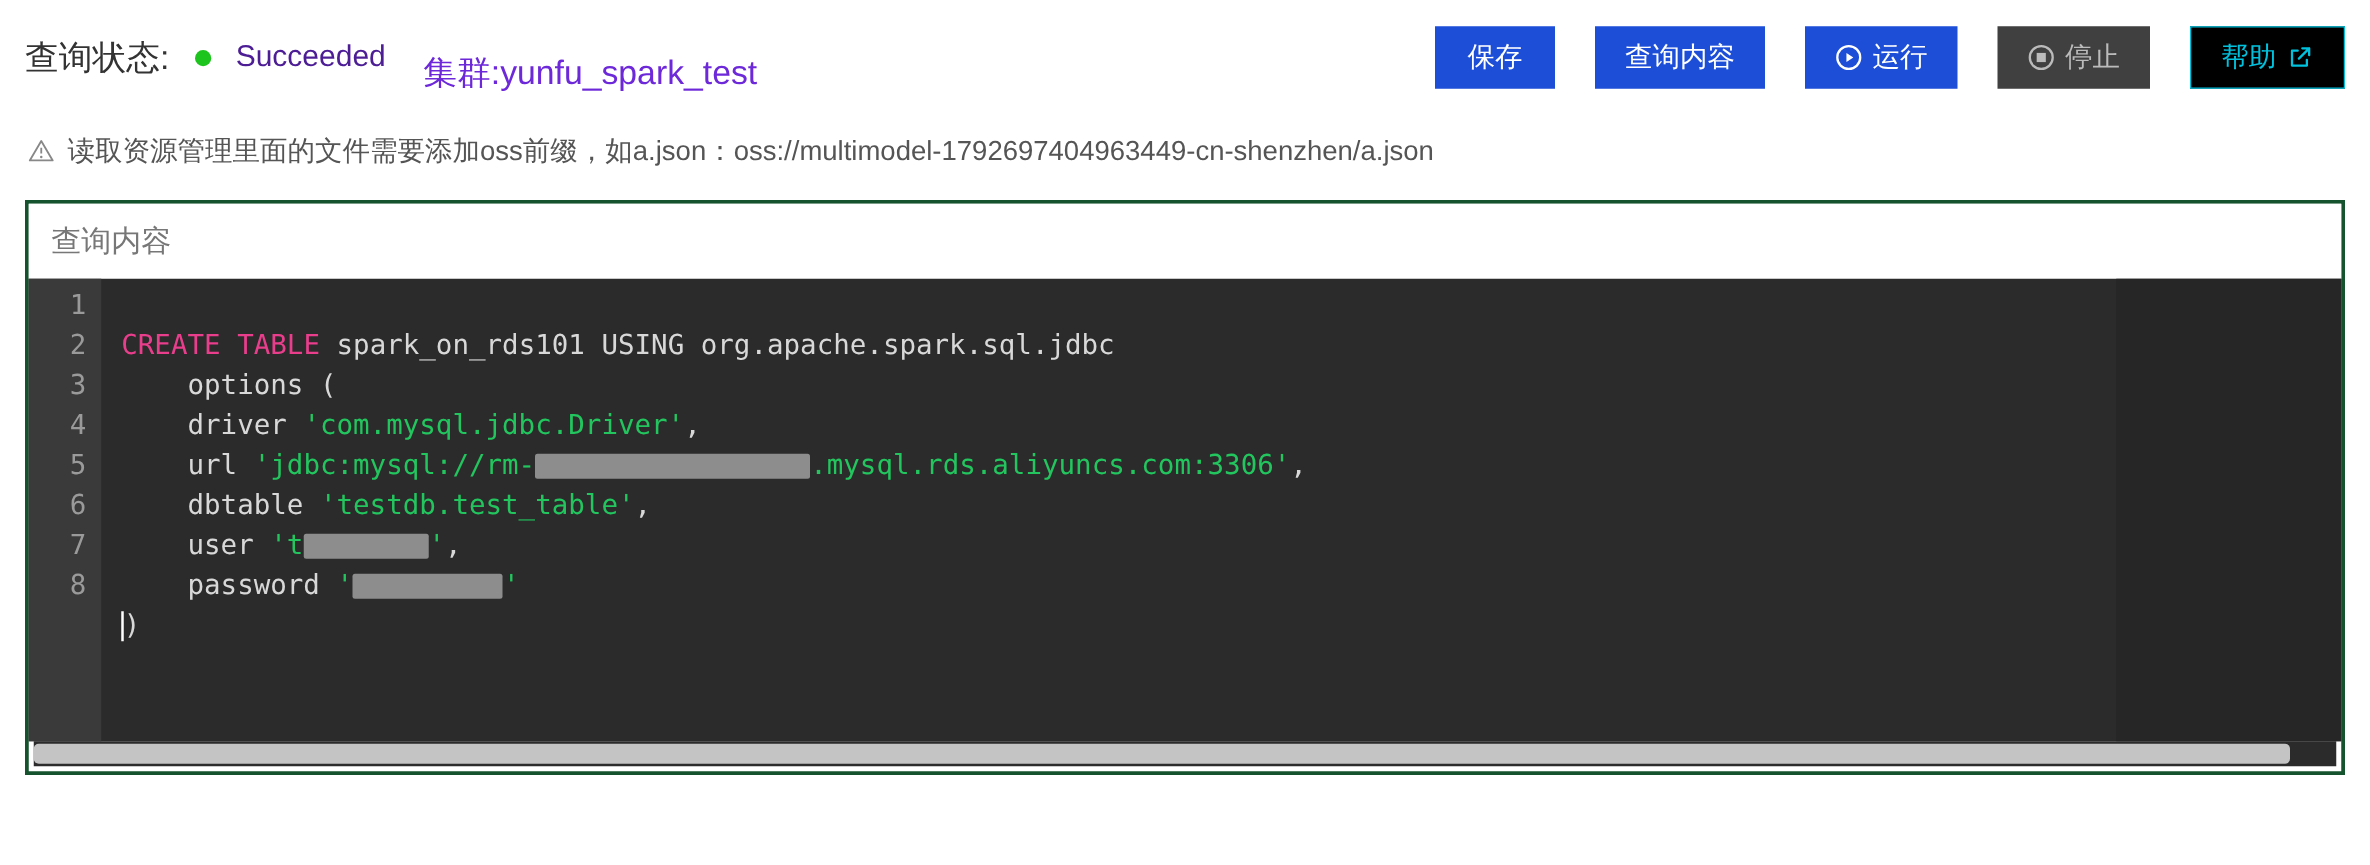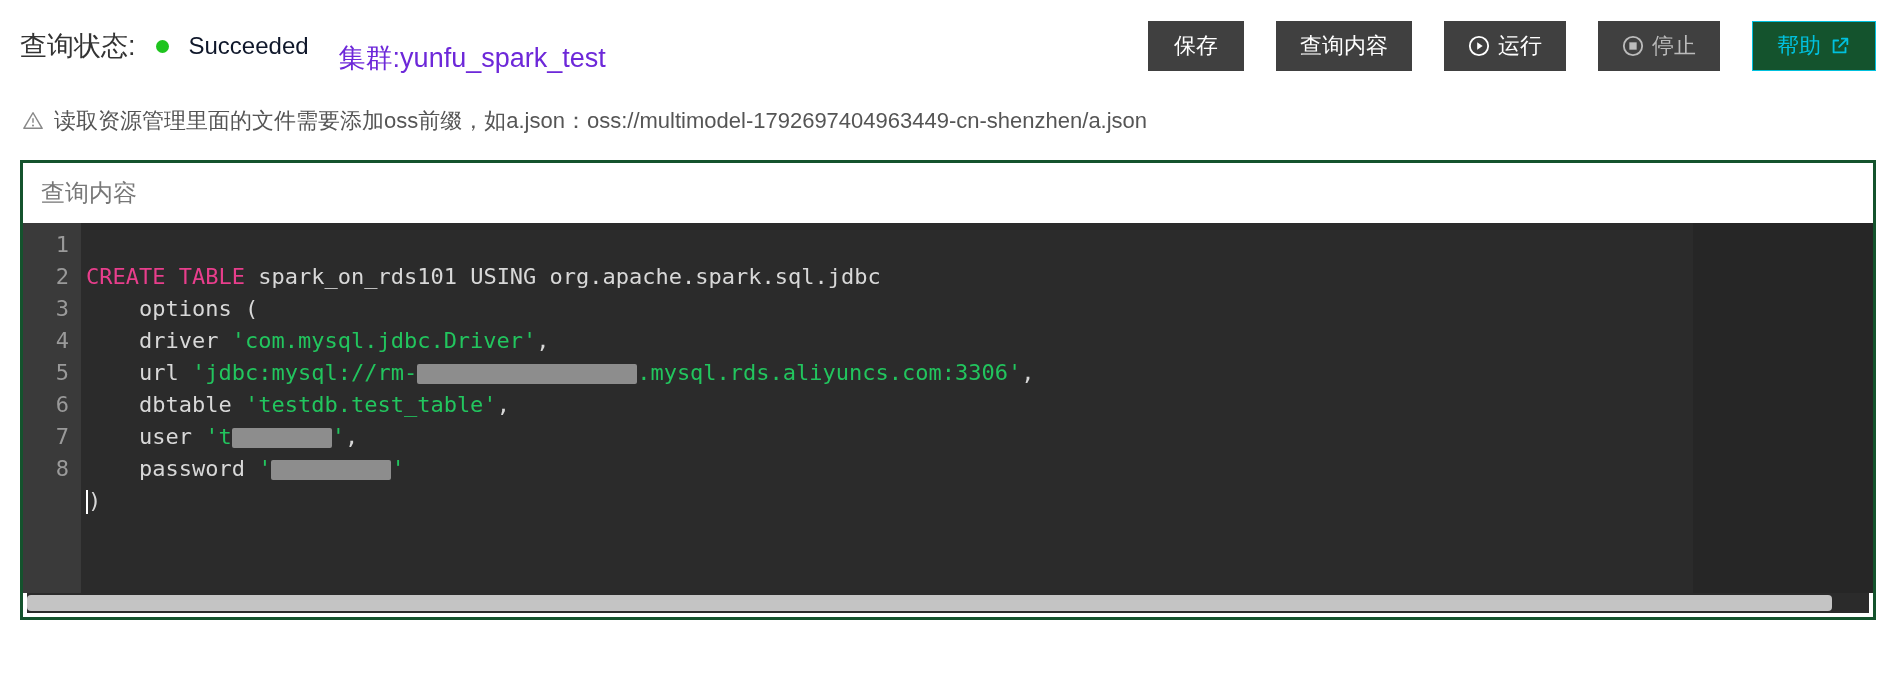--- a/index.html
+++ b/index.html
@@ -26,21 +26,21 @@
     width: 13px;
     height: 13px;
     border-radius: 50%;
     background: #1ec41e;
     display: inline-block;
     margin-left: 8px;
     margin-right: 8px;
   }
   .status-value {
     font-size: 24px;
-    color: #0f172a;
+    color: #4c1d95;
     margin-right: 18px;
   }
   .cluster-label {
     font-size: 27px;
     color: #6d28d9;
     margin-top: 24px;
   }
   .spacer { flex: 1; }
   .btn {
     height: 50px;
@@ -49,30 +49,30 @@
     border: none;
     font-size: 22px;
     cursor: pointer;
     display: inline-flex;
     align-items: center;
     justify-content: center;
     gap: 8px;
     margin-left: 20px;
   }
   .btn-primary {
-    background: #404040;
+    background: #1d4ed8;
     color: #fff;
   }
   .btn-disabled {
     background: #404040;
     color: #bbb;
     cursor: not-allowed;
   }
   .btn-help {
-    background: #14532d;
+    background: #000000;
     color: #00c1de;
     border: 1px solid #00c1de;
   }
   .icon-svg { width: 22px; height: 22px; }
 
   
   .notice {
     display: flex;
     align-items: center;
     gap: 10px;
@@ -105,21 +105,21 @@
     text-align: right;
     color: #9a9a9a;
     font-family: "Menlo","Consolas","DejaVu Sans Mono",monospace;
     font-size: 22px;
     line-height: 32px;
     user-select: none;
     width: 58px;
   }
   .code-area {
     flex: 1;
-    padding: 6px 5px;
+    padding: 6px 16px;
     font-family: "Menlo","Consolas","DejaVu Sans Mono",monospace;
     font-size: 22px;
     line-height: 32px;
     color: #d8d8d8;
     white-space: pre;
     overflow: hidden;
   }
   .kw-red { color: #e83e8c; font-weight: 500; }
   .str    { color: #22c55e; }
   .code-line { display: block; height: 32px; white-space: pre; }

